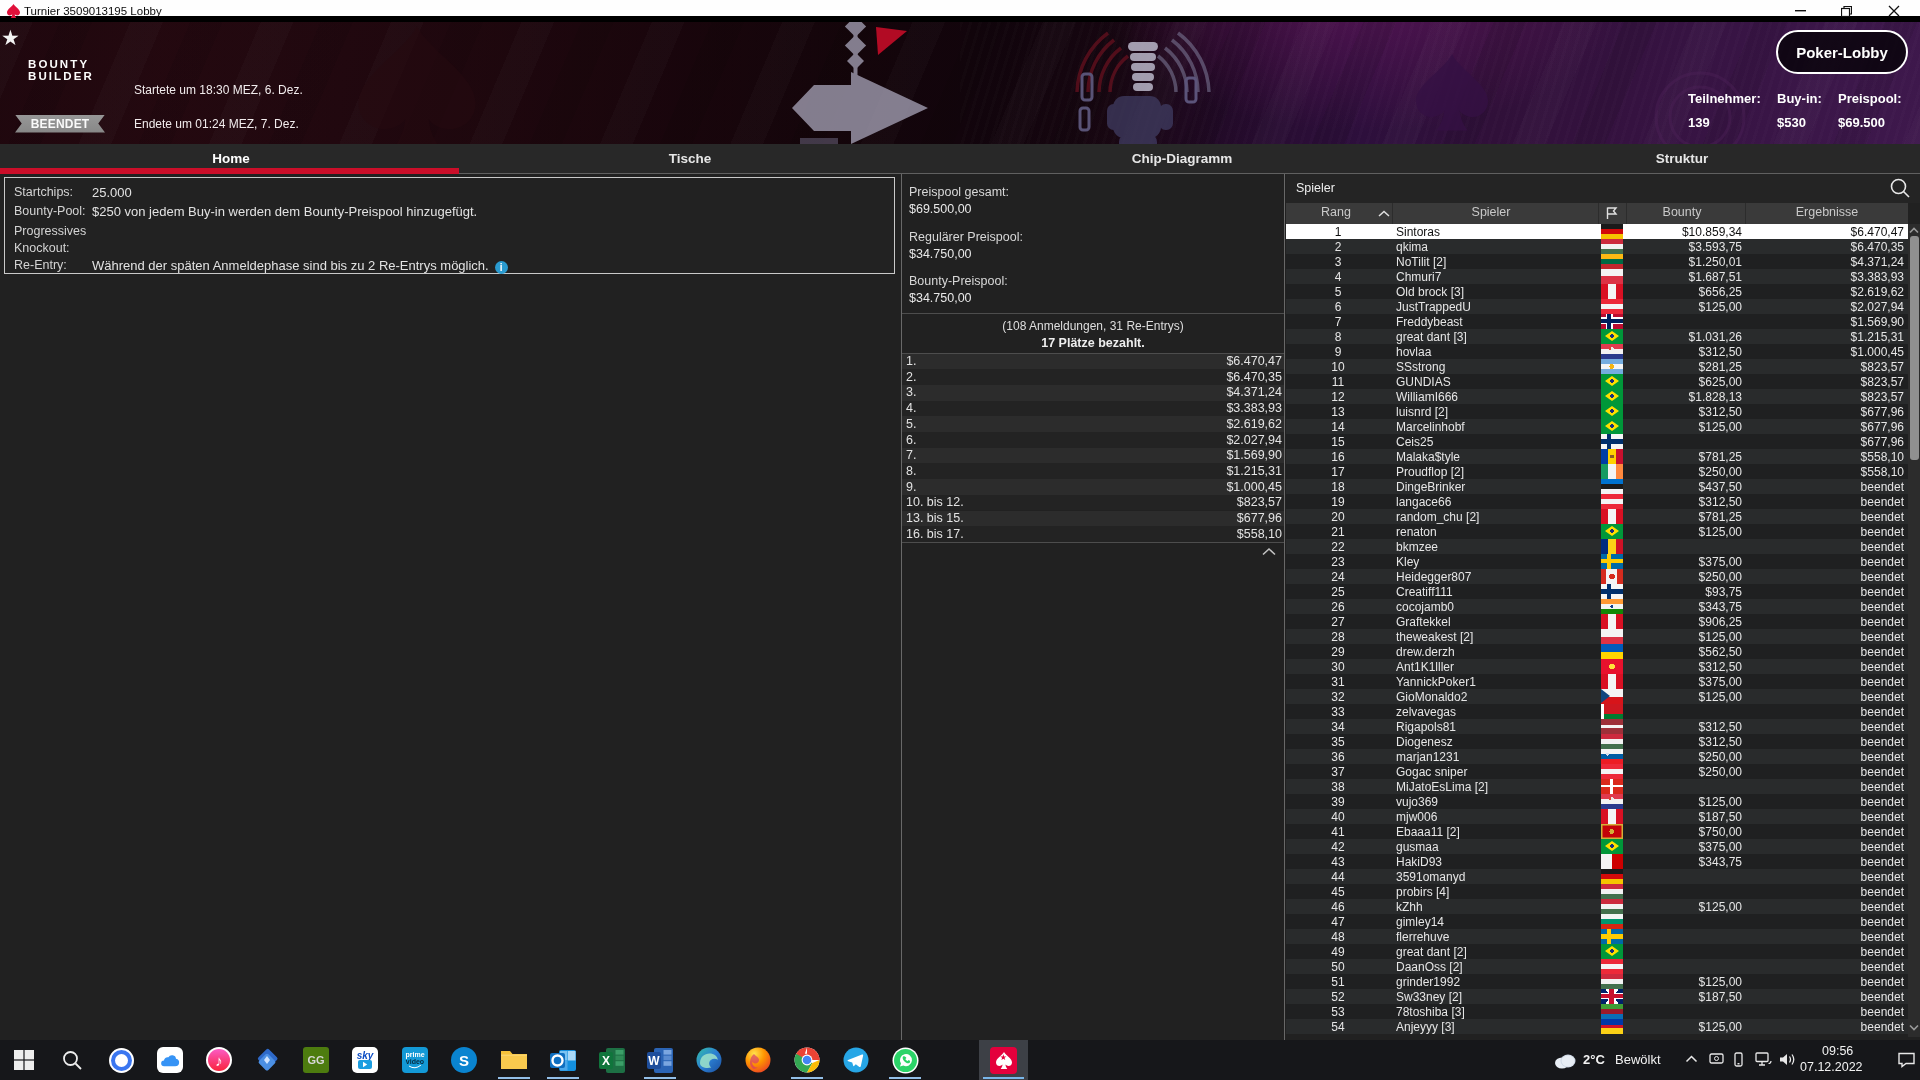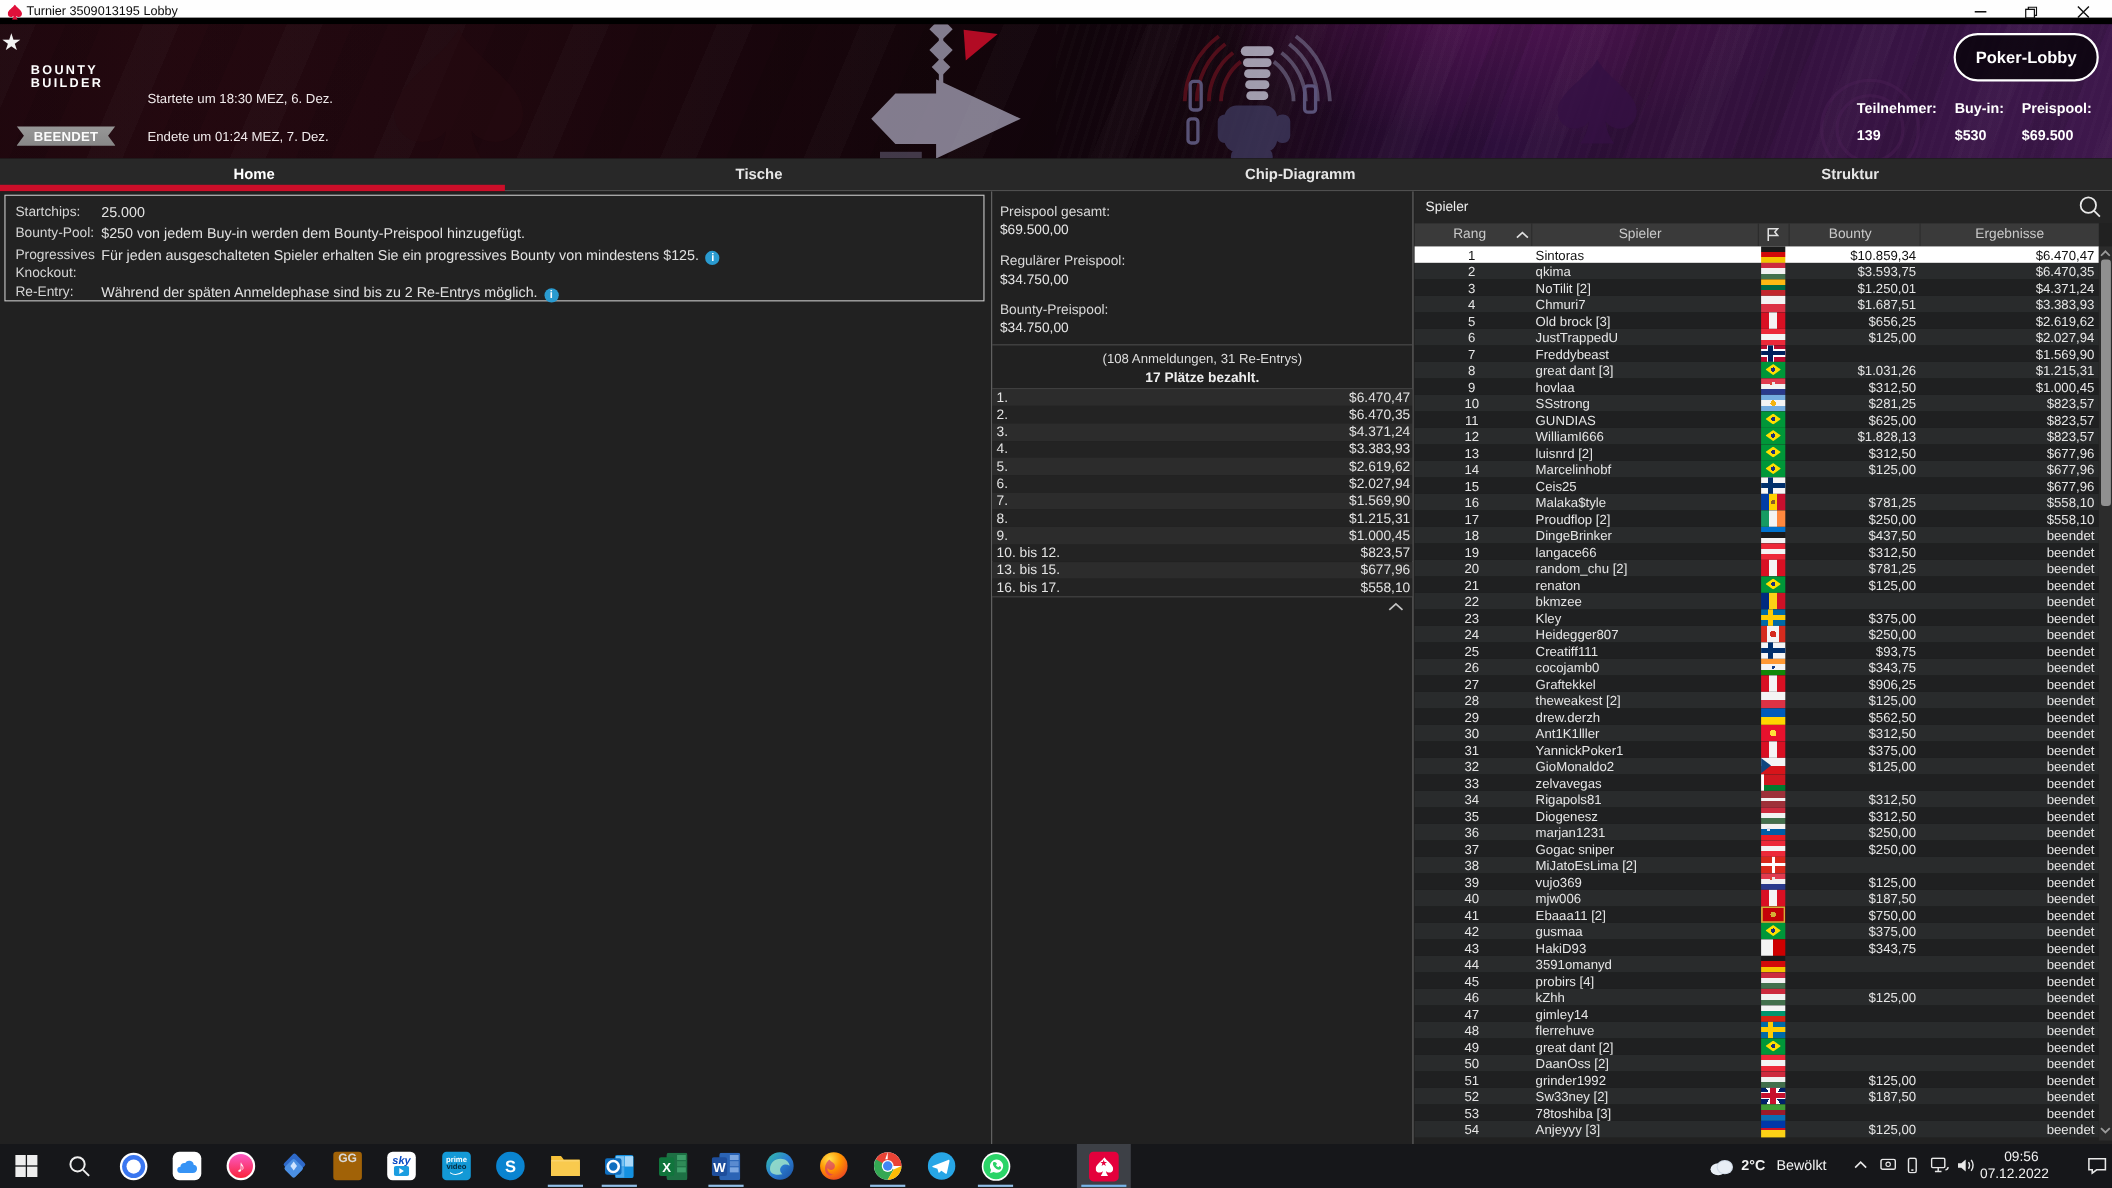--- a/index.html
+++ b/index.html
@@ -217,21 +217,20 @@
 </div>
 
 <div id="content">
   <div id="infobox">
     <span class="il" style="top:6.5px">Startchips:</span>
         <span class="iv" style="top:6.5px">25.000</span>
     <span class="il" style="top:25.5px">Bounty-Pool:</span>
         <span class="iv" style="top:25.5px">$250 von jedem Buy-in werden dem Bounty-Preispool hinzugefügt.</span>
     <span class="il" style="top:46px">Progressives</span>
     <span class="il" style="top:62.5px">Knockout:</span>
-    <span class="iv" style="top:46px">Für jeden ausgeschalteten Spieler erhalten Sie ein progressives Bounty von mindestens $125.<i class="info-i">i</i></span>
     <span class="il" style="top:79.5px">Re-Entry:</span>
     <span class="iv" style="top:79.5px">Während der späten Anmeldephase sind bis zu 2 Re-Entrys möglich.<i class="info-i">i</i></span>
   </div>
 
   <div id="midpanel">
     <span class="ml" style="top:11px">Preispool gesamt:</span>
     <span class="mv" style="top:28px">$69.500,00</span>
     <span class="ml" style="top:55.5px">Regulärer Preispool:</span>
     <span class="mv" style="top:72.5px">$34.750,00</span>
     <span class="ml" style="top:100px">Bounty-Preispool:</span>
@@ -747,21 +746,21 @@
         </div>
       </div>
 <div class="tbi" style="left:253px">
         <svg width="26" height="26" viewBox="0 0 26 26">
           <rect x="5" y="5" width="15" height="15" rx="2" transform="rotate(45 13 13) translate(0,-1)" fill="#2e69c9"></rect>
           <rect x="8" y="8" width="13" height="13" rx="2" transform="rotate(45 13 13)" fill="#4b8fe3"></rect>
           <path d="M10 13l3-4 3 4-3 4z" fill="#cfe3ff"></path>
         </svg>
       </div>
 <div class="tbi" style="left:302px">
-        <div style="width:26px;height:26px;background:#a16207;border-radius:3px;display:flex;align-items:flex-start;justify-content:center">
+        <div style="width:26px;height:26px;background:#4d7c0f;border-radius:3px;display:flex;align-items:center;justify-content:center">
           <span style="color:#d8d8d8;font-weight:bold;font-size:11px;letter-spacing:0">GG</span>
         </div>
       </div>
 <div class="tbi" style="left:351px">
         <div style="width:26px;height:26px;background:#fff;border-radius:5px;display:flex;flex-direction:column;align-items:center;justify-content:center">
           <span style="color:#0a4bc4;font-weight:bold;font-size:10px;font-style:italic;line-height:9px">sky</span>
           <svg width="14" height="9" viewBox="0 0 14 9">
             <rect width="14" height="9" rx="2" fill="#1b9de0"></rect>
             <path d="M5 1.8l4.2 2.7L5 7.2z" fill="#fff"></path>
           </svg>

